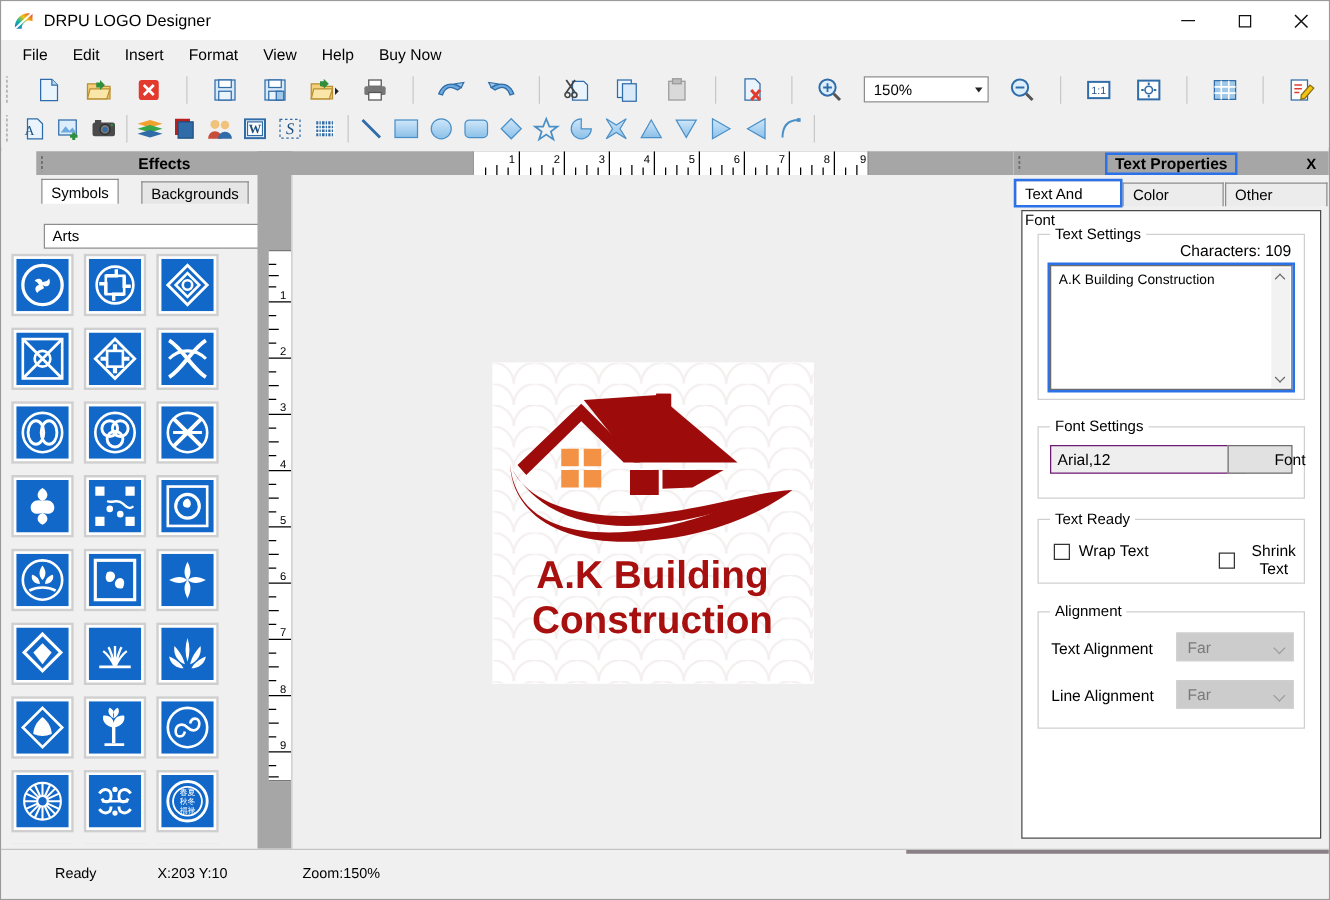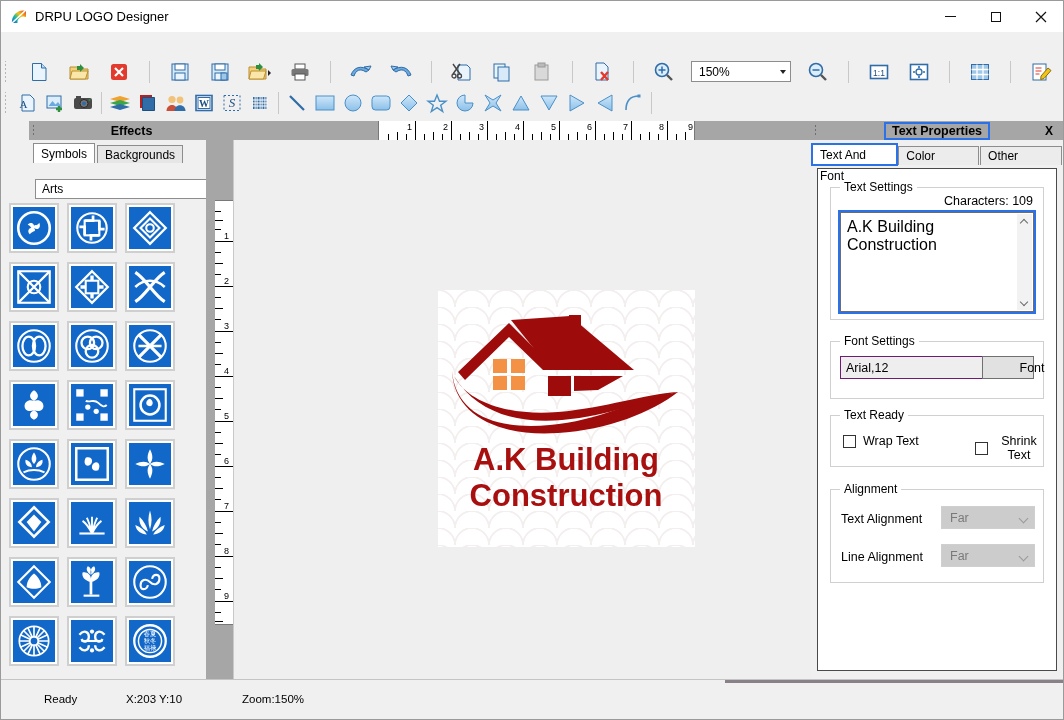--- a/index.html
+++ b/index.html
@@ -39,21 +39,21 @@
   .caret{width:0;height:0;border-left:3.5px solid transparent;border-right:3.5px solid transparent;border-top:4px solid #222;}
 
   
   .leftdock{position:absolute;left:0;top:120px;width:205px;height:558px;background:#f0f0f0;padding-left:28px;}
   .dockhdr{position:relative;height:19px;background:#a6a6a6;display:flex;align-items:center;justify-content:center;}
   .dockhdr .hgrip{position:absolute;left:3px;top:3px;width:5px;height:13px;
     background-image:radial-gradient(#6e6e6e 40%,transparent 41%);background-size:3px 4px;background-repeat:repeat-y;}
   .dockhdr .htitle{font-size:12.5px;font-weight:bold;color:#000;}
   .dockhdr .hclose{position:absolute;right:10px;font-size:12px;font-weight:bold;color:#000;}
   .tabrow{display:flex;align-items:flex-end;height:21px;padding-left:4px;background:#f0f0f0;margin-top:2px;}
-  .tab{height:18px;line-height:18px;padding:0 7px;border:1px solid #8d8d8d;border-bottom:none;background:#e6e6e6;font-size:12px;margin-right:2px;box-sizing:border-box;}
+  .tab{height:18px;line-height:18px;padding:0 7px;border:1px solid #8d8d8d;border-bottom:none;background:#e6e6e6;font-size:12px;margin-right:18px;box-sizing:border-box;}
   .tab.active{background:#fff;height:20px;line-height:20px;}
   .combo{margin:16px 6px 0 6px;height:20px;background:#fff;border:1px solid #8d8d8d;display:flex;align-items:center;justify-content:space-between;padding:0 5px 0 6px;font-size:12px;box-sizing:border-box;}
   .chev{width:9px;height:9px;position:relative;}
   .chev:before{content:"";position:absolute;left:1px;top:2px;width:6px;height:6px;border-right:1.4px solid #444;border-bottom:1.4px solid #444;transform:rotate(45deg);}
   .symwrap{position:absolute;left:6px;top:76px;right:6px;bottom:4px;display:flex;}
   .symgrid{flex:1;overflow:hidden;display:flex;flex-wrap:wrap;align-content:flex-start;padding-top:2px;}
   .symcell{width:54px;height:57px;margin:0 4px 2px 0;box-sizing:border-box;display:flex;align-items:center;justify-content:center;}
   .symcell .inner{width:50px;height:50px;border:2px solid #cfcfcf;background:#fff;box-sizing:border-box;padding:2px;}
   .symcell svg{display:block;width:100%;height:100%;}
   .vscroll{width:16px;background:#f0f0f0;border-left:1px solid #f0f0f0;position:relative;}
@@ -63,34 +63,34 @@
   .vsdn i:before{content:"";position:absolute;left:0;top:0px;width:5px;height:5px;border-right:1.5px solid #555;border-bottom:1.5px solid #555;transform:rotate(45deg);}
   .vsthumb{position:absolute;left:1px;top:19px;width:14px;height:74px;background:#cdcdcd;}
   .vsbtn.vsdn{position:absolute;bottom:0;left:0;}
   .hruler{position:absolute;left:205px;top:120px;width:605px;height:19px;background:#a6a6a6;overflow:hidden;}
   .hruler .rl{position:absolute;top:0;height:19px;background:#fff;border-left:1px solid #787878;border-right:1px solid #787878;box-sizing:border-box;}
   .vrulerwrap{position:absolute;left:205px;top:139px;width:27px;height:539px;background:#a6a6a6;overflow:hidden;}
   .vrulerwrap .rl{position:absolute;left:9px;width:18px;background:#fff;border-top:1px solid #787878;border-bottom:1px solid #787878;box-sizing:border-box;}
   .tickno{position:absolute;font-size:9px;color:#000;}
   .tick{position:absolute;background:#000;}
   .canvasarea{position:absolute;left:232px;top:139px;width:578px;height:539px;background:#efefef;border-left:1px solid #c9c9c9;box-sizing:border-box;overflow:hidden;}
-  .logo{position:absolute;left:160px;top:150px;width:257px;height:257px;background:#fff;margin-left:44px;}
+  .logo{position:absolute;left:160px;top:150px;width:257px;height:257px;background:#fff;}
   .logo svg{display:block;}
 
   
   .rightdock{position:absolute;left:810px;top:120px;width:252px;height:558px;background:#f0f0f0;}
   .rdbody{position:absolute;left:6px;top:47px;right:6px;bottom:8px;background:#fff;border:1px solid #4a4a4a;box-sizing:border-box;}
   .rtabrow{display:flex;align-items:flex-end;height:22px;padding-left:1px;margin-top:3px;}
   .rtab{height:19px;line-height:19px;padding:0 7px;border:1px solid #8d8d8d;border-bottom:none;background:#ececec;font-size:12px;box-sizing:border-box;margin-right:1px;}
   .rtab.active{background:#fff;height:21px;line-height:21px;outline:2px solid #2b72e8;outline-offset:-1px;position:relative;z-index:2;}
   .hlbox{outline:2px solid #2b72e8;outline-offset:0px;}
   .group{position:absolute;border:1px solid #d0d0d0;box-sizing:border-box;}
   .glabel{position:absolute;top:-8px;left:9px;background:#fff;padding:0 4px;font-size:12px;color:#000;}
   .txtarea{position:absolute;background:#fff;border:1px solid #6d6d6d;box-sizing:border-box;overflow:hidden;}
-  .txtarea .val{padding:5px 6px;font-size:16px;}
+  .txtarea .val{padding:5px 6px;font-size:11px;}
   .tscroll{position:absolute;right:1px;top:1px;bottom:1px;width:15px;background:#f2f2f2;}
   .tscroll .a{position:absolute;left:0;width:15px;height:15px;display:flex;align-items:center;justify-content:center;}
   .tscroll .a.up{top:0;} .tscroll .a.dn{bottom:0;}
   .tscroll i{width:7px;height:7px;position:relative;display:block;}
   .tscroll .up i:before{content:"";position:absolute;left:0;top:2px;width:5px;height:5px;border-left:1.4px solid #6a6a6a;border-top:1.4px solid #6a6a6a;transform:rotate(45deg);}
   .tscroll .dn i:before{content:"";position:absolute;left:0;top:0;width:5px;height:5px;border-right:1.4px solid #6a6a6a;border-bottom:1.4px solid #6a6a6a;transform:rotate(45deg);}
   .fld{position:absolute;background:#eee;border:1px solid #701a75;box-sizing:border-box;display:flex;align-items:center;padding-left:5px;font-size:12.5px;}
   .btn{position:absolute;background:#e1e1e1;border:1px solid #707070;box-sizing:border-box;display:flex;align-items:center;justify-content:center;font-size:12.5px;padding-left:48px;}
   .cbrow{position:absolute;display:flex;align-items:center;font-size:12.5px;}
   .cbox{width:13px;height:13px;border:1px solid #333;background:#fff;margin-right:7px;box-sizing:border-box;flex:none;}
@@ -134,20 +134,29 @@
           <div class="sq"></div>
         </div>
       <div class="winbtn close">
         <svg width="12" height="12" viewBox="0 0 12 12">
             <path d="M1 1 L11 11 M11 1 L1 11" stroke="currentColor" stroke-width="1.2"></path>
           </svg>
       </div>
     </div>
   </div>
 
+  <div class="menubar">
+    <div class="menu-item">File</div>
+    <div class="menu-item">Edit</div>
+    <div class="menu-item">Insert</div>
+    <div class="menu-item">Format</div>
+    <div class="menu-item">View</div>
+    <div class="menu-item">Help</div>
+    <div class="menu-item">Buy Now</div>
+  </div>
 
   <div class="toolbar tb1">
     <div class="grip"></div>
 
     <div class="tbtn">
       <svg width="22" height="22" viewBox="0 0 22 22">
           <path d="M4.5 2.5h9l4.5 4.5v12.5h-13.5z" fill="#eaf4fd" stroke="#2f6ca8" stroke-width="1"></path>
           <path d="M13.5 2.5v4.5h4.5" fill="#b9dcf5" stroke="#2f6ca8" stroke-width="1"></path>
         </svg>
     </div>

